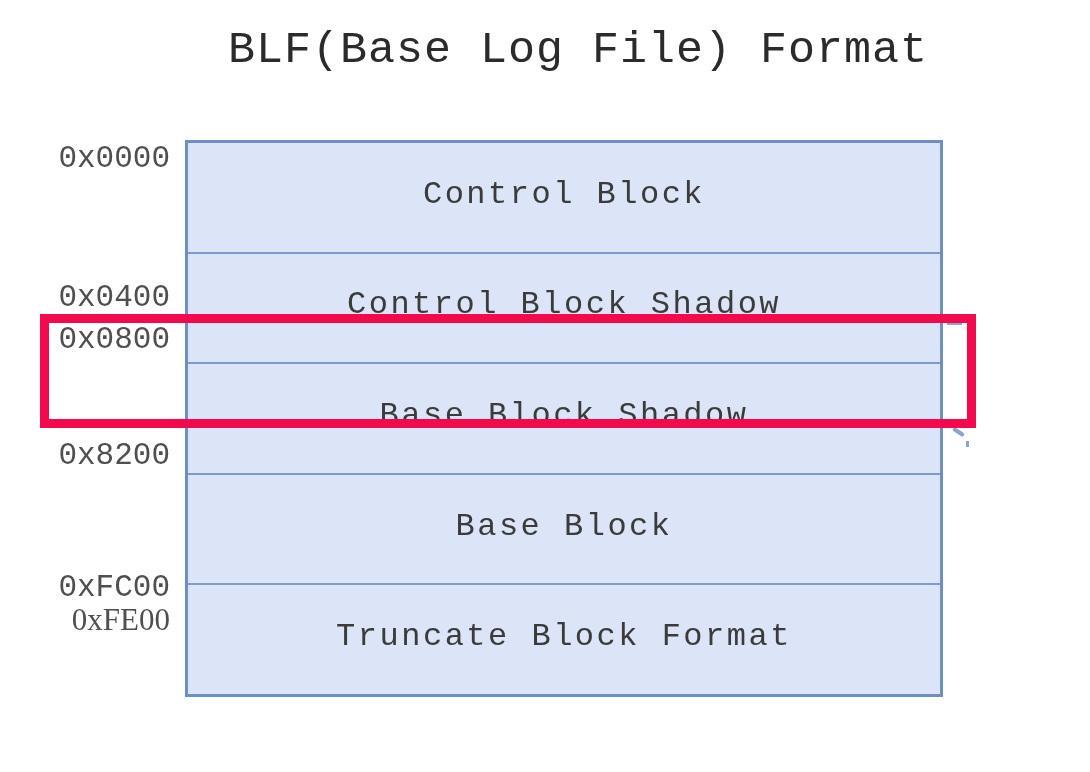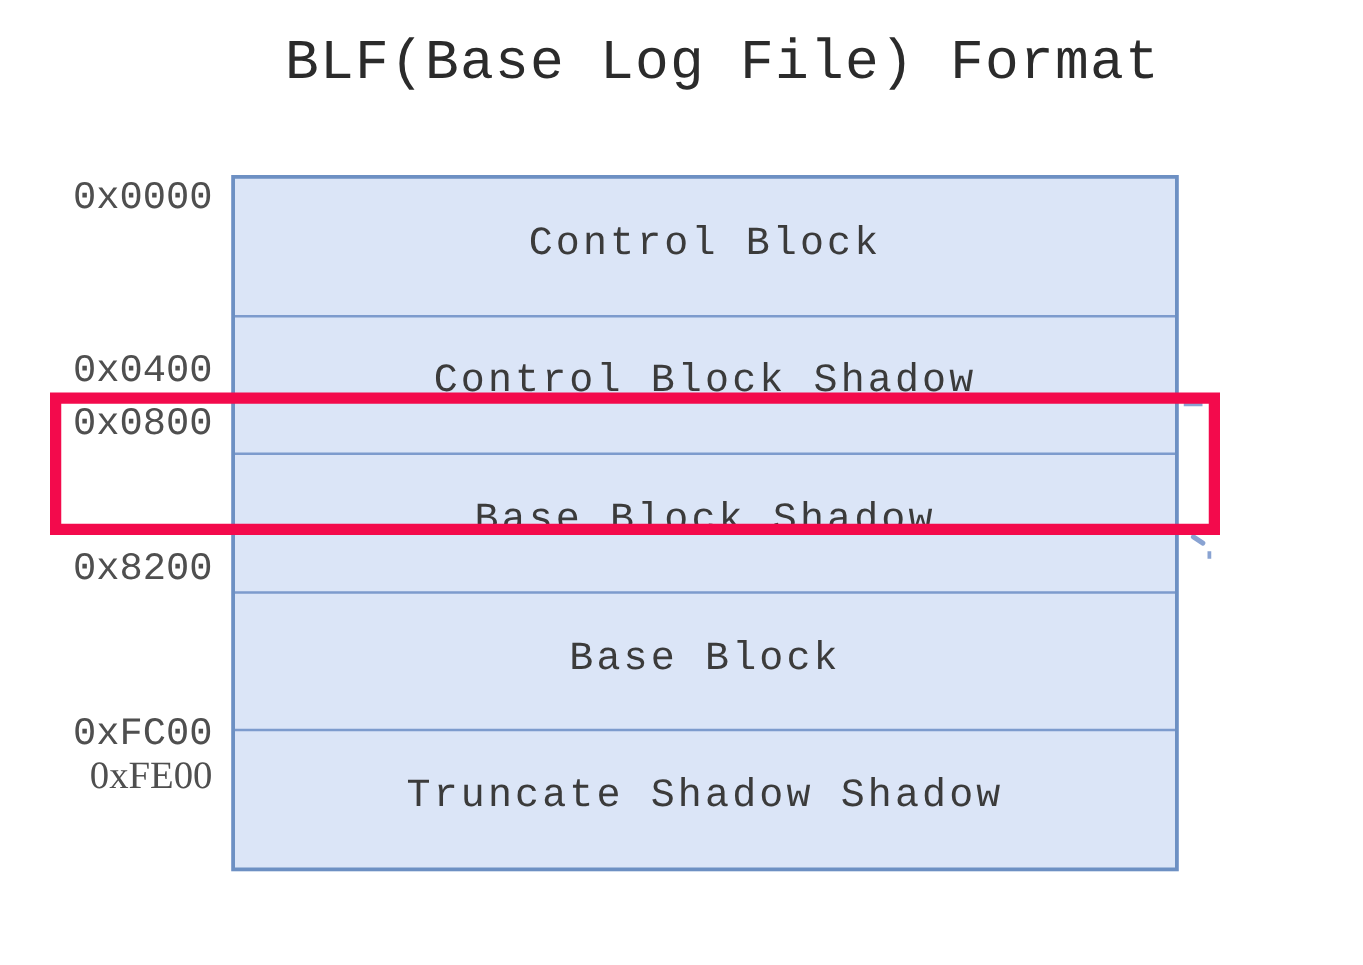--- a/index.html
+++ b/index.html
@@ -139,21 +139,21 @@
     <div class="row">
       <span class="row-label">Control Block Shadow</span>
     </div>
     <div class="row">
       <span class="row-label">Base Block Shadow</span>
     </div>
     <div class="row">
       <span class="row-label">Base Block</span>
     </div>
     <div class="row">
-      <span class="row-label">Truncate Shadow Shadow</span>
+      <span class="row-label">Truncate Block Format</span>
     </div>
   </div>
 
   <div class="highlight"></div>
 
   <div class="artifact artifact-dash"></div>
   <div class="artifact artifact-dot-1"></div>
   <div class="artifact artifact-tick"></div>
   <div class="artifact artifact-dot-2"></div>
 

